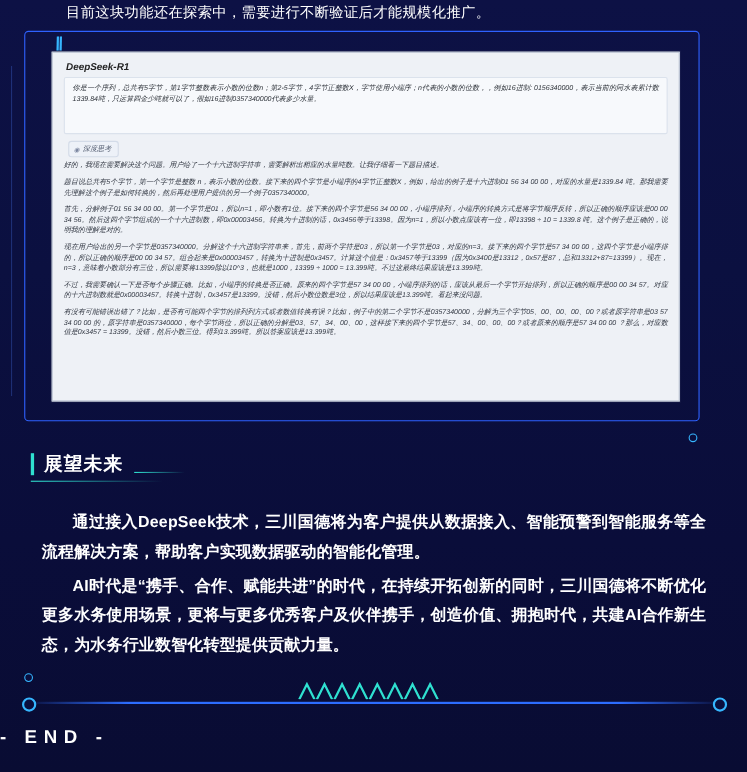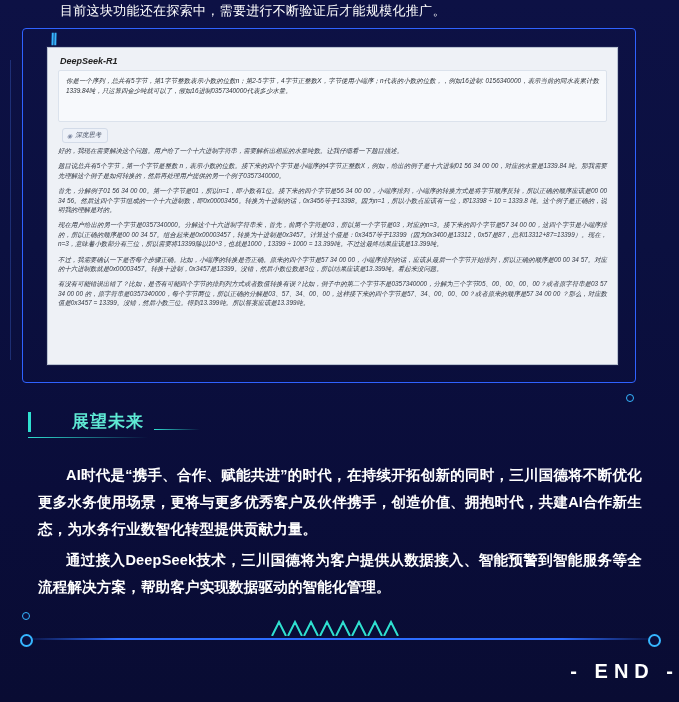--- a/index.html
+++ b/index.html
@@ -81,21 +81,21 @@
 
   
   .sec-head{
     position:absolute;left:28px;top:410px;
     display:flex;align-items:center;
   }
   .sec-head .bar{
     width:3px;height:20px;background:#2fe0d0;margin-right:9px;
   }
   .sec-head .txt{
-    color:#5eead4;font-size:17px;font-weight:bold;letter-spacing:1px;margin-left:32px;
+    color:#ffffff;font-size:17px;font-weight:bold;letter-spacing:1px;
   }
   .sec-head .slash{
     margin-left:10px;width:46px;height:1px;background:linear-gradient(90deg,#2fe0d0,rgba(47,224,208,0));
     transform:translateY(8px);
   }
   .sec-underline{
     position:absolute;left:28px;top:437px;width:120px;height:1px;
     background:linear-gradient(90deg,#2fe0d0 0%, rgba(47,224,208,0) 100%);
   }
 
@@ -127,21 +127,21 @@
 
   .zigzag{
     position:absolute;left:270px;top:620px;width:140px;height:16px;
     overflow:hidden;
   }
   .zigzag svg{display:block;}
 
   
   .end{
     position:absolute;left:0;top:660px;width:679px;
-    text-align:right;color:#ffffff;font-size:20px;letter-spacing:6px;font-weight:bold;
+    text-align:left;color:#ffffff;font-size:17px;letter-spacing:6px;font-weight:bold;
   }
 
   
   .hair{
     position:absolute;background:rgba(80,130,255,.28);
   }
 </style>
 </head>
 <body>
 
@@ -182,22 +182,22 @@
   <div class="dot small s1"></div>
 
   <div class="sec-head">
     <div class="bar"></div>
     <div class="txt">展望未来</div>
     <div class="slash"></div>
   </div>
   <div class="sec-underline"></div>
 
   <div class="future">
+    <p>通过接入DeepSeek技术，三川国德将为客户提供从数据接入、智能预警到智能服务等全流程解决方案，帮助客户实现数据驱动的智能化管理。</p>
     <p>AI时代是“携手、合作、赋能共进”的时代，在持续开拓创新的同时，三川国德将不断优化更多水务使用场景，更将与更多优秀客户及伙伴携手，创造价值、拥抱时代，共建AI合作新生态，为水务行业数智化转型提供贡献力量。</p>
-    <p>通过接入DeepSeek技术，三川国德将为客户提供从数据接入、智能预警到智能服务等全流程解决方案，帮助客户实现数据驱动的智能化管理。</p>
   </div>
 
   <div class="dot small s2"></div>
   <div class="divider"></div>
   <div class="dot left"></div>
   <div class="dot right"></div>
 
   <div class="zigzag">
     <svg width="140" height="16" viewBox="0 0 140 16" xmlns="http://www.w3.org/2000/svg">
       <g stroke="#2fe0d0" stroke-width="2" fill="none">

